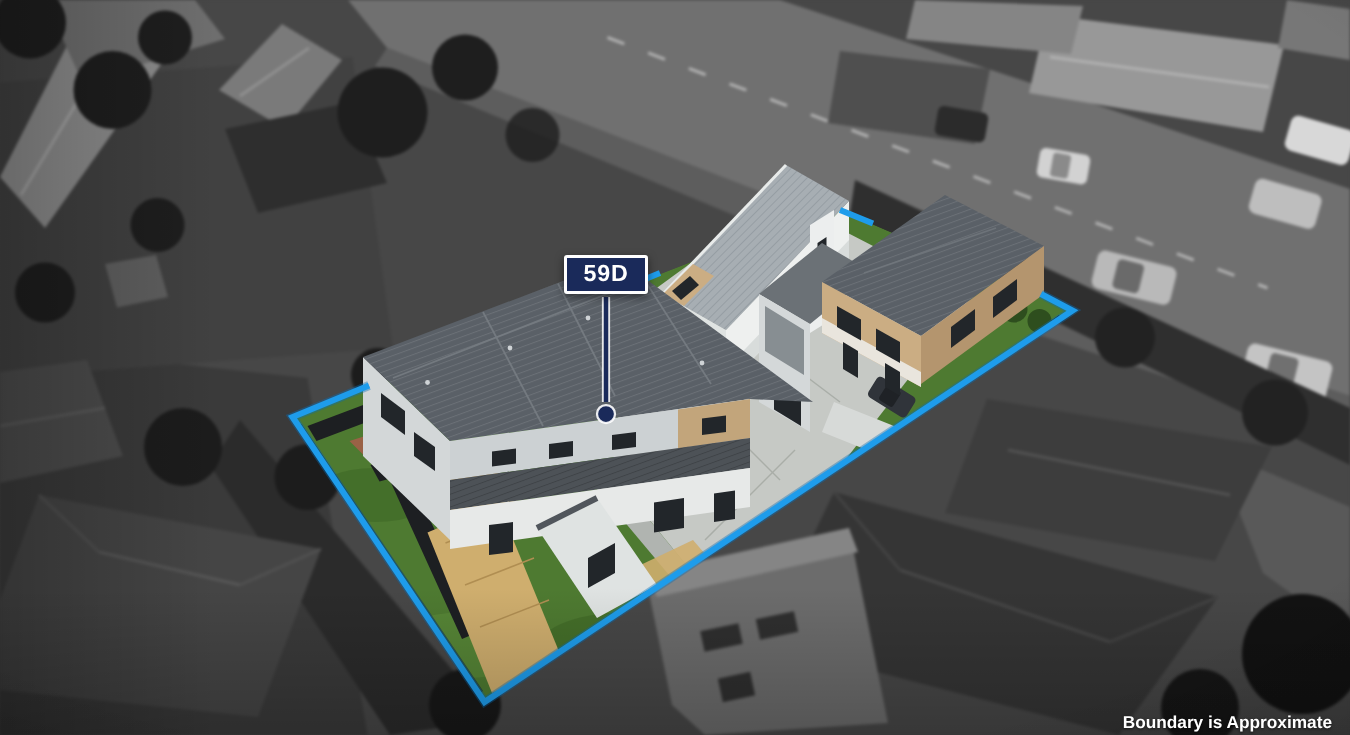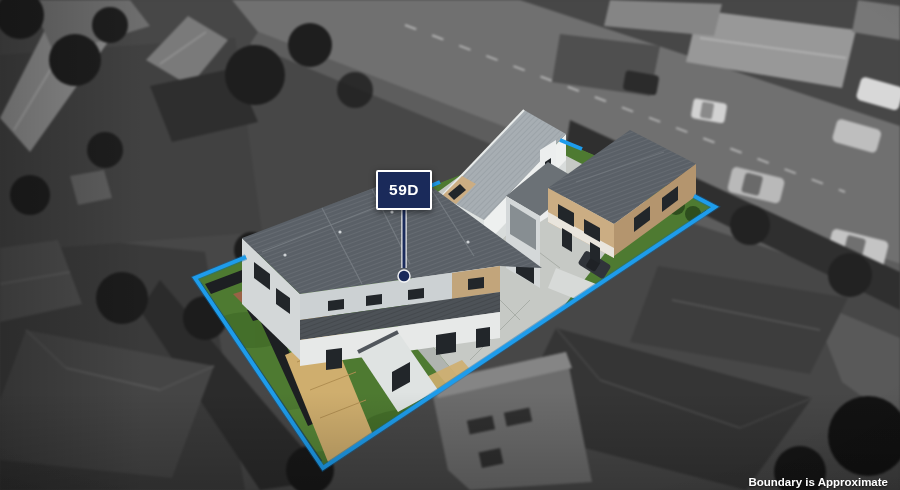--- a/index.html
+++ b/index.html
@@ -19,21 +19,21 @@
   .wallT{fill:var(--wall-tan);}
   .deckT{fill:var(--deck-timber);}
   .deckBr{fill:var(--deck-brown);}
   .fenceD{fill:#1d1f22;}
   .win{fill:#22262a;}
   .ridge{stroke:#787e84;stroke-width:1.2;opacity:.85;}
   .boundary-under{fill:none;stroke:#0a6fb6;stroke-width:6;opacity:.4;stroke-linejoin:miter;}
   .boundary-line{fill:none;stroke:var(--boundary);stroke-width:4;stroke-linejoin:miter;}
   .leader-halo{stroke:rgba(255,255,255,.85);stroke-width:5.5;}
   .leader-line{stroke:var(--marker-bg);stroke-width:3;}
-  .tag{position:absolute;left:376px;top:170px;width:56px;height:40px;box-sizing:border-box;
+  .tag{position:absolute;left:376px;top:170px;width:56px;height:26px;box-sizing:border-box;
        background:var(--marker-bg);border:2px solid var(--marker-border);border-radius:2px;
        color:var(--marker-text);font-weight:bold;font-size:15.5px;letter-spacing:.5px;
        display:flex;align-items:center;justify-content:center;
        box-shadow:0 2px 6px rgba(0,0,0,.5);z-index:6;}
   .disclaimer{position:absolute;right:12px;bottom:2px;color:var(--disclaimer-text);
        font-weight:bold;font-size:11.5px;z-index:7;text-shadow:0 1px 2px rgba(0,0,0,.7);}
   .vignette{position:absolute;inset:0;z-index:5;pointer-events:none;
        background:
          radial-gradient(130% 120% at 44% 42%, rgba(0,0,0,0) 52%, rgba(0,0,0,.42) 100%),
          linear-gradient(to top, rgba(0,0,0,.22), transparent 20%),

